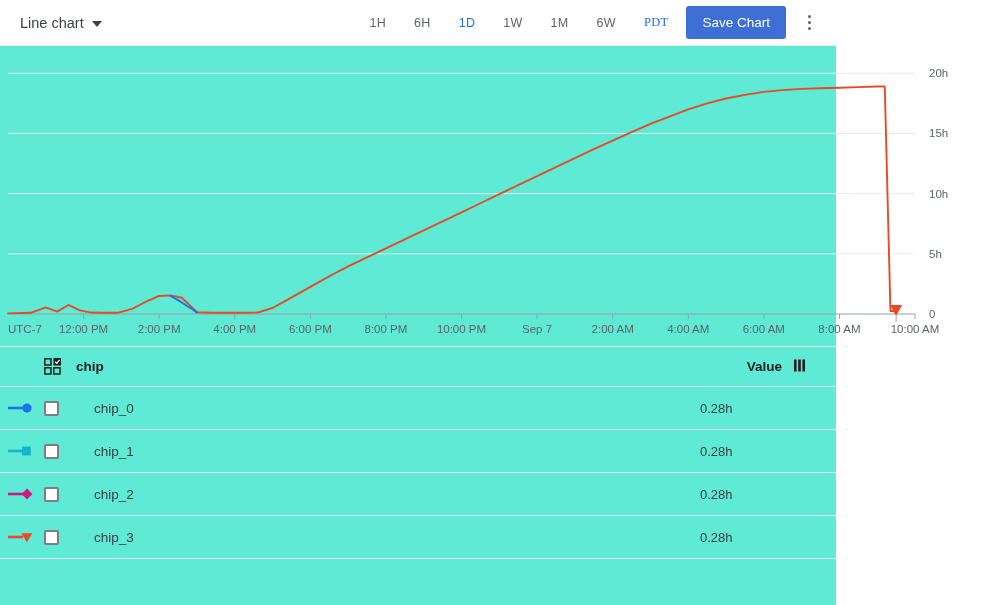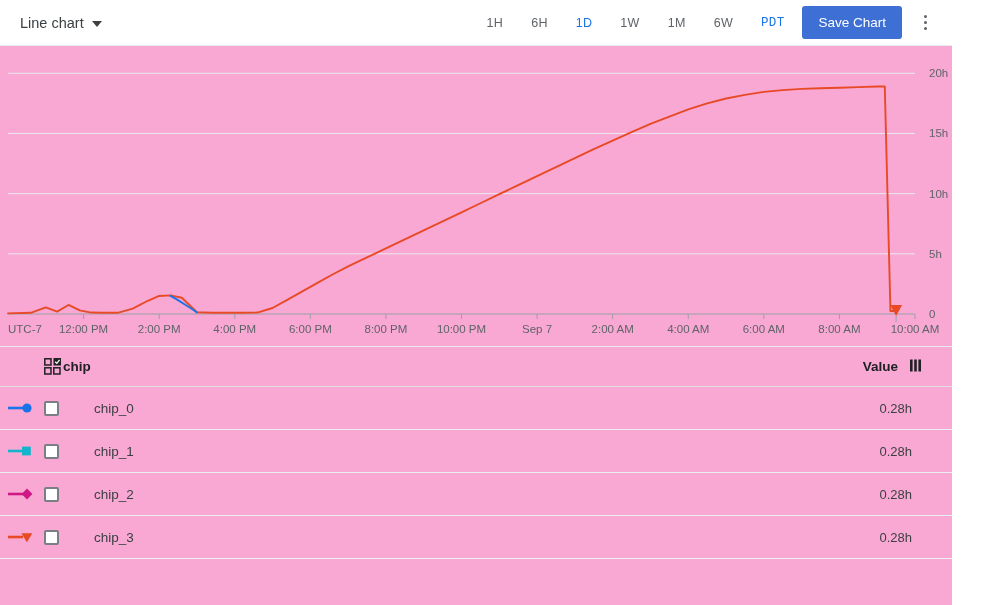--- a/index.html
+++ b/index.html
@@ -5,21 +5,21 @@
   * { box-sizing: border-box; }
   html, body {
     margin: 0; padding: 0;
     width: 984px; height: 605px;
     background: #ffffff;
     font-family: "Liberation Sans", sans-serif;
     color: #3c4043;
     overflow: hidden;
   }
 
-  .app { width: 952px; height: 605px; display: flex; flex-direction: column; background: #f9a8d4; }
+  .app { width: 836px; height: 605px; display: flex; flex-direction: column; background: #5eead4; }
 
   
   .toolbar {
     height: 46px;
     flex: 0 0 46px;
     display: flex;
     align-items: center;
     border-bottom: 1px solid #e8eaed;
     background: #fff;
     padding: 0 12px 0 18px;
@@ -47,21 +47,21 @@
     cursor: pointer;
     white-space: nowrap;
     background: none; border: none;
     font-family: "Liberation Sans", sans-serif;
   }
   .range-btn.active { color: #1a73e8; }
   .tz-btn {
     font-size: 12.5px; color: #1a73e8; padding: 8px 14px;
     cursor: pointer; letter-spacing: .3px;
     background: none; border: none;
-    font-family: Liberation Mono, monospace;
+    font-family: Liberation Serif, serif;
   }
   .save-btn {
     background: #3d6fd4;
     color: #fff;
     font-size: 13.5px;
     border: none;
     border-radius: 3px;
     padding: 9px 16px;
     margin-left: 4px;
     cursor: pointer;
@@ -101,22 +101,22 @@
   .th-row, .tr-row {
     display: flex; align-items: center;
     height: 43px;
     border-bottom: 1px solid #eceff1;
     padding: 0 16px 0 0;
   }
   .th-row { height: 40px; border-bottom: 1px solid #e0e0e0; }
   .col-swatch { width: 44px; flex: 0 0 44px; display: flex; align-items: center; justify-content: center; }
   .col-check { width: 30px; flex: 0 0 30px; display: flex; align-items: center; justify-content: flex-start; }
   .col-name { flex: 1 1 auto; font-size: 13.5px; color: #3c4043; padding-left: 20px; }
-  .col-value { width: 120px; flex: 0 0 120px; text-align: right; font-size: 13px; color: #3c4043; padding-right: 24px; }
-  .th-name { flex: 1 1 auto; display: flex; align-items: center; gap: 2px; padding-left: 0; }
+  .col-value { width: 120px; flex: 0 0 120px; text-align: left; font-size: 13px; color: #3c4043; padding-right: 24px; }
+  .th-name { flex: 1 1 auto; display: flex; align-items: center; gap: 15px; padding-left: 0; }
   .th-label { font-size: 13.5px; font-weight: bold; color: #202124; }
   .th-value { width: 120px; flex: 0 0 120px; display: flex; align-items: flex-start; justify-content: flex-end; gap: 12px; padding-right: 12px; }
   .th-value .lbl { font-size: 13.5px; font-weight: bold; color: #202124; }
 
   .checkbox {
     width: 15px; height: 15px;
     border: 2px solid #7b7f85;
     border-radius: 2px;
     background: #fff;
     cursor: pointer;

